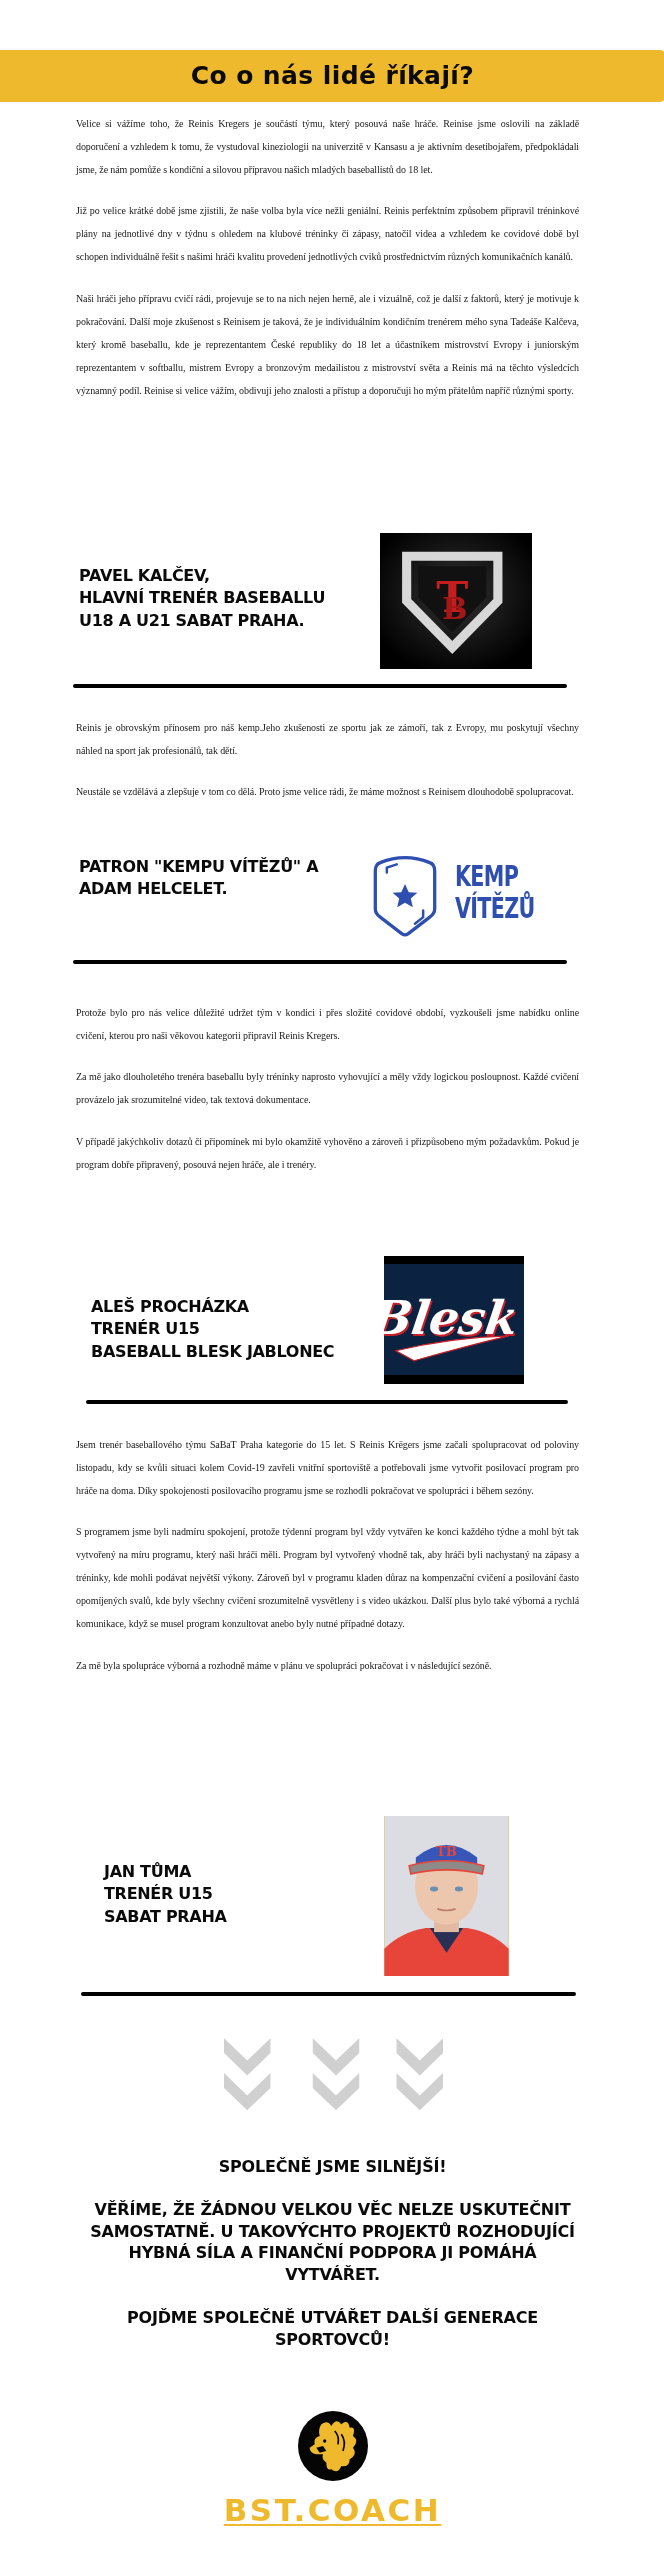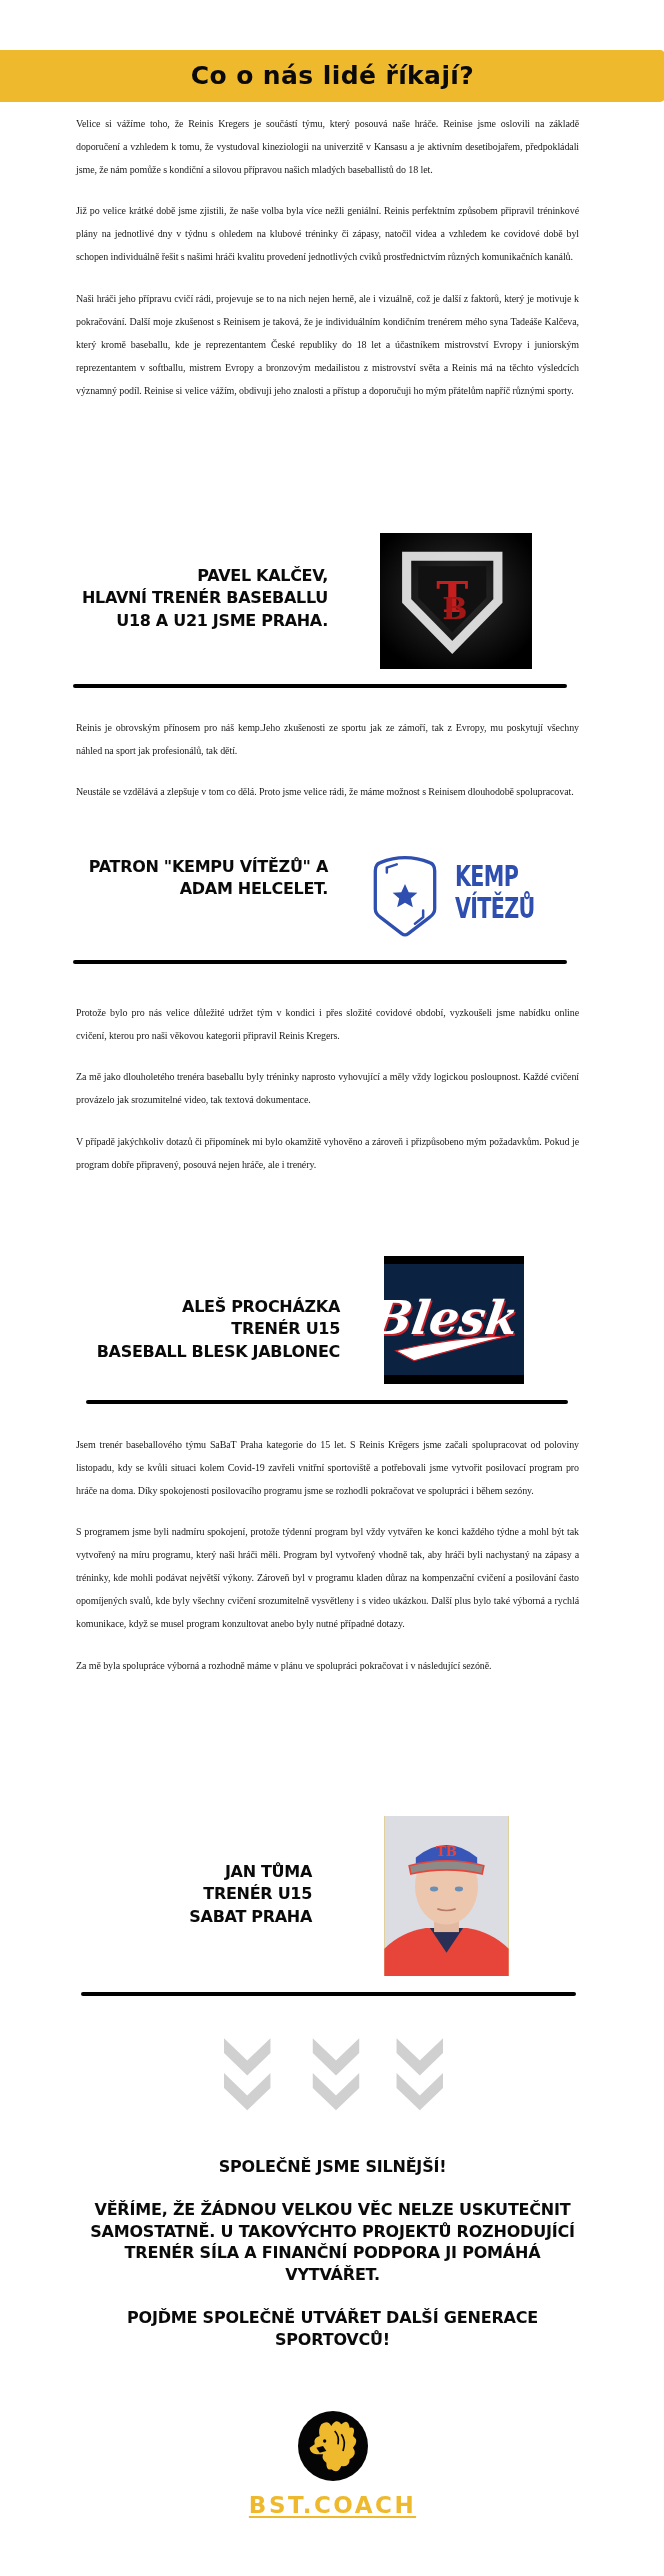--- a/index.html
+++ b/index.html
@@ -17,57 +17,57 @@
   }
 
   .para-block { position: absolute; left: 76px; width: 503px; }
   .para {
     font-family: Liberation Serif, serif; font-size: 10px; line-height: 23px;
     color: #1a1a1a; text-align: justify; margin-bottom: 18.3px;
     font-weight: 300; letter-spacing: -0.1px;
   }
 
   .quote-author {
-    position: absolute; text-align: right;
+    position: absolute; text-align: left;
     font-family: "DejaVu Sans", sans-serif; font-weight: bold; font-size: 16px;
     line-height: 22.4px; color: #0a0a0a; letter-spacing: -0.3px;
   }
 
   .divider { position: absolute; height: 4.2px; background: #000; border-radius: 2.5px; }
 
   .img-box { position: absolute; overflow: hidden; }
 
   .chevrons { position: absolute; left: 224px; top: 2038px; width: 219px; height: 75px; }
   .closing { position: absolute; left: 75px; width: 515px; text-align: center;
     font-family: "DejaVu Sans", sans-serif; font-weight: bold; color: #0a0a0a; letter-spacing: -0.2px; }
   .closing-line { font-size: 16px; line-height: 21.6px; }
 
   .brand { position: absolute; left: 0; width: 665px; text-align: center; }
   .brand-text {
     display: inline-block; font-family: "DejaVu Sans", sans-serif; font-weight: bold;
-    font-size: 23px; letter-spacing: 2.5px; color: #EEB92C; text-decoration: underline;
+    font-size: 31px; letter-spacing: 2.5px; color: #EEB92C; text-decoration: underline;
     text-decoration-thickness: 1.7px; text-underline-offset: 3.3px;
   }
 </style>
 </head>
 <body>
 
 <div class="header-bar">
   <h1 class="header-title">Co o nás lidé říkají?</h1>
 </div>
 
 <div class="para-block" style="top:112px;">
   <p class="para">Velice si vážíme toho, že Reinis Kregers je součástí týmu, který posouvá naše hráče. Reinise jsme oslovili na základě doporučení a vzhledem k tomu, že vystudoval kineziologii na univerzitě v Kansasu a je aktivním desetibojařem, předpokládali jsme, že nám pomůže s kondiční a silovou přípravou našich mladých baseballistů do 18 let.</p>
   <p class="para">Již po velice krátké době jsme zjistili, že naše volba byla více nežli geniální. Reinis perfektním způsobem připravil tréninkové plány na jednotlivé dny v týdnu s ohledem na klubové tréninky či zápasy, natočil videa a vzhledem ke covidové době byl schopen individuálně řešit s našimi hráči kvalitu provedení jednotlivých cviků prostřednictvím různých komunikačních kanálů.</p>
   <p class="para">Naši hráči jeho přípravu cvičí rádi, projevuje se to na nich nejen herně, ale i vizuálně, což je další z faktorů, který je motivuje k pokračování. Další moje zkušenost s Reinisem je taková, že je individuálním kondičním trenérem mého syna Tadeáše Kalčeva, který kromě baseballu, kde je reprezentantem České republiky do 18 let a účastníkem mistrovství Evropy i juniorským reprezentantem v softballu, mistrem Evropy a bronzovým medailistou z mistrovství světa a Reinis má na těchto výsledcích významný podíl. Reinise si velice vážím, obdivuji jeho znalosti a přístup a doporučuji ho mým přátelům napříč různými sporty.</p>
 </div>
 <div class="quote-author" style="left:79px; top:565px; width:249px;">
   <div>PAVEL KALČEV,</div>
   <div>HLAVNÍ TRENÉR BASEBALLU</div>
-  <div>U18 A U21 JSME PRAHA.</div>
+  <div>U18 A U21 SABAT PRAHA.</div>
 </div>
 <div class="img-box" style="left:380px; top:533px; width:152px; height:136px; background:#050505;">
   <svg width="152" height="136" viewBox="0 0 183 164">
     <defs>
       <radialGradient id="glow" cx="50%" cy="45%" r="60%">
         <stop offset="0%" stop-color="#333"></stop>
           <stop offset="100%" stop-color="#000"></stop>
       </radialGradient>
     </defs>
     <rect width="183" height="164" fill="url(#glow)"></rect>
@@ -159,21 +159,21 @@
       <polygon points="208,42 236,69 264,42 264,60 236,87 208,60"></polygon>
     </g>
   </svg>
 </div>
 
 <div class="closing" style="top:2156px;">
   <div class="closing-line">SPOLEČNĚ JSME SILNĚJŠÍ!</div>
   <div style="height:21.6px;"></div>
   <div class="closing-line">VĚŘÍME, ŽE ŽÁDNOU VELKOU VĚC NELZE USKUTEČNIT</div>
   <div class="closing-line">SAMOSTATNĚ. U TAKOVÝCHTO PROJEKTŮ ROZHODUJÍCÍ</div>
-  <div class="closing-line">TRENÉR SÍLA A FINANČNÍ PODPORA JI POMÁHÁ</div>
+  <div class="closing-line">HYBNÁ SÍLA A FINANČNÍ PODPORA JI POMÁHÁ</div>
   <div class="closing-line">VYTVÁŘET.</div>
   <div style="height:21.6px;"></div>
   <div class="closing-line">POJĎME SPOLEČNĚ UTVÁŘET DALŠÍ GENERACE</div>
   <div class="closing-line">SPORTOVCŮ!</div>
 </div>
 
 <div class="brand" style="top:2411px;">
   <svg width="70" height="70" viewBox="0 0 84 84">
     <circle cx="42" cy="42" r="42" fill="#050505"></circle>
     <g fill="#EEB92C">

